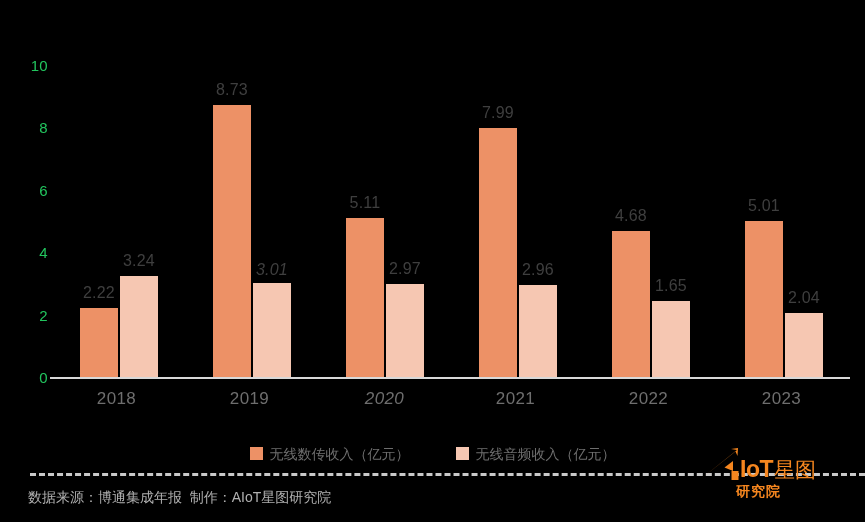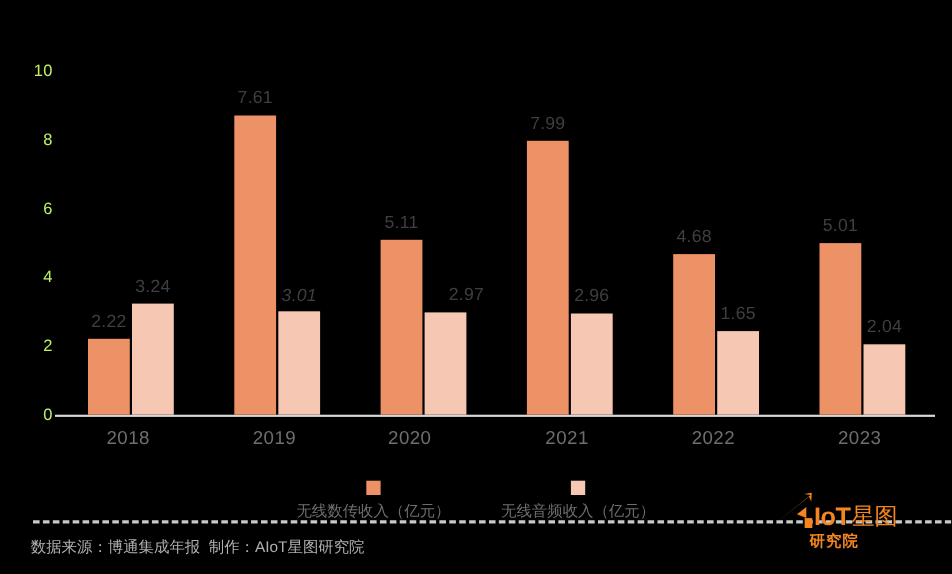--- a/index.html
+++ b/index.html
@@ -24,21 +24,21 @@
     left: 0;
     top: 0;
     width: 865px;
     height: 420px;
   }
   .ytick {
     position: absolute;
     right: 0;
     width: 40px;
     text-align: right;
-    color: #bef264;
+    color: #22c55e;
     font-size: 15px;
     line-height: 15px;
     transform: translateY(-50%);
     letter-spacing: 0.3px;
   }
   #ylabels {
     position: absolute;
     left: 0;
     top: 0;
     width: 48px;
@@ -108,23 +108,21 @@
     top: 440px;
     width: 865px;
     height: 28px;
     display: flex;
     justify-content: center;
     align-items: center;
     gap: 46px;
   }
   .legend-item {
     display: flex;
-    align-items: center;
     gap: 7px;
-    flex-direction: column;
   }
   .legend-swatch {
     width: 13px;
     height: 13px;
   }
   .legend-text {
     color: #6e6e6e;
     font-size: 14px;
     line-height: 14px;
     white-space: nowrap;
@@ -216,29 +214,29 @@
 
     <div id="bars-layer">
         <div class="group" style="left: 0px; width: 133px;">
           <div class="bar s0" style="height: 69.264px; background: rgb(237, 145, 102);"></div>
           <div class="vlabel s0" style="bottom: 76.264px; text-align: center;">2.22</div>
           <div class="bar s1" style="height: 101.088px; background: rgb(246, 199, 178);"></div>
           <div class="vlabel s1" style="bottom: 108.088px;">3.24</div>
         </div>
         <div class="group" style="left: 133px; width: 133px;">
           <div class="bar s0" style="height: 272.376px; background: rgb(237, 145, 102);"></div>
-          <div class="vlabel s0" style="bottom: 279.376px;">7.61</div>
+          <div class="vlabel s0" style="bottom: 279.376px;">8.73</div>
           <div class="bar s1" style="height: 93.912px; background: rgb(246, 199, 178);"></div>
           <div class="vlabel s1" style="bottom: 99px; font-style: italic;">3.01</div>
         </div>
         <div class="group" style="left: 266px; width: 133px;">
           <div class="bar s0" style="height: 159.432px; background: rgb(237, 145, 102);"></div>
           <div class="vlabel s0" style="bottom: 166.432px; margin-top: 12px;">5.11</div>
           <div class="bar s1" style="height: 92.664px; background: rgb(246, 199, 178);"></div>
-          <div class="vlabel s1" style="bottom: 99.664px; text-align: right;">2.97</div>
+          <div class="vlabel s1" style="bottom: 99.664px;">2.97</div>
         </div>
         <div class="group" style="left: 399px; width: 133px;">
           <div class="bar s0" style="height: 249.288px; background: rgb(237, 145, 102);"></div>
           <div class="vlabel s0" style="bottom: 256.288px;">7.99</div>
           <div class="bar s1" style="height: 92.352px; background: rgb(246, 199, 178);"></div>
           <div class="vlabel s1" style="bottom: 99.352px;">2.96</div>
         </div>
         <div class="group" style="left: 532px; width: 133px;">
           <div class="bar s0" style="height: 146.016px; background: rgb(237, 145, 102);"></div>
           <div class="vlabel s0" style="bottom: 153.016px;">4.68</div>
@@ -249,21 +247,21 @@
           <div class="bar s0" style="height: 156.312px; background: rgb(237, 145, 102);"></div>
           <div class="vlabel s0" style="bottom: 163.312px;">5.01</div>
           <div class="bar s1" style="height: 63.648px; background: rgb(246, 199, 178);"></div>
           <div class="vlabel s1" style="bottom: 70.648px;">2.04</div>
         </div>
       </div>
 
     <div id="xlabels">
         <div class="xtick" style="left: 0px;">2018</div>
         <div class="xtick" style="left: 133px;">2019</div>
-        <div class="xtick" style="left: 256px;">2020</div>
+        <div class="xtick" style="left: 268px; font-style: italic;">2020</div>
         <div class="xtick" style="left: 399px;">2021</div>
         <div class="xtick" style="left: 532px;">2022</div>
         <div class="xtick" style="left: 665px;">2023</div>
       </div>
 
   </div>
 
   <div id="legend">
       <div class="legend-item">
         <span class="legend-swatch" style="background: rgb(237, 145, 102);"></span>

